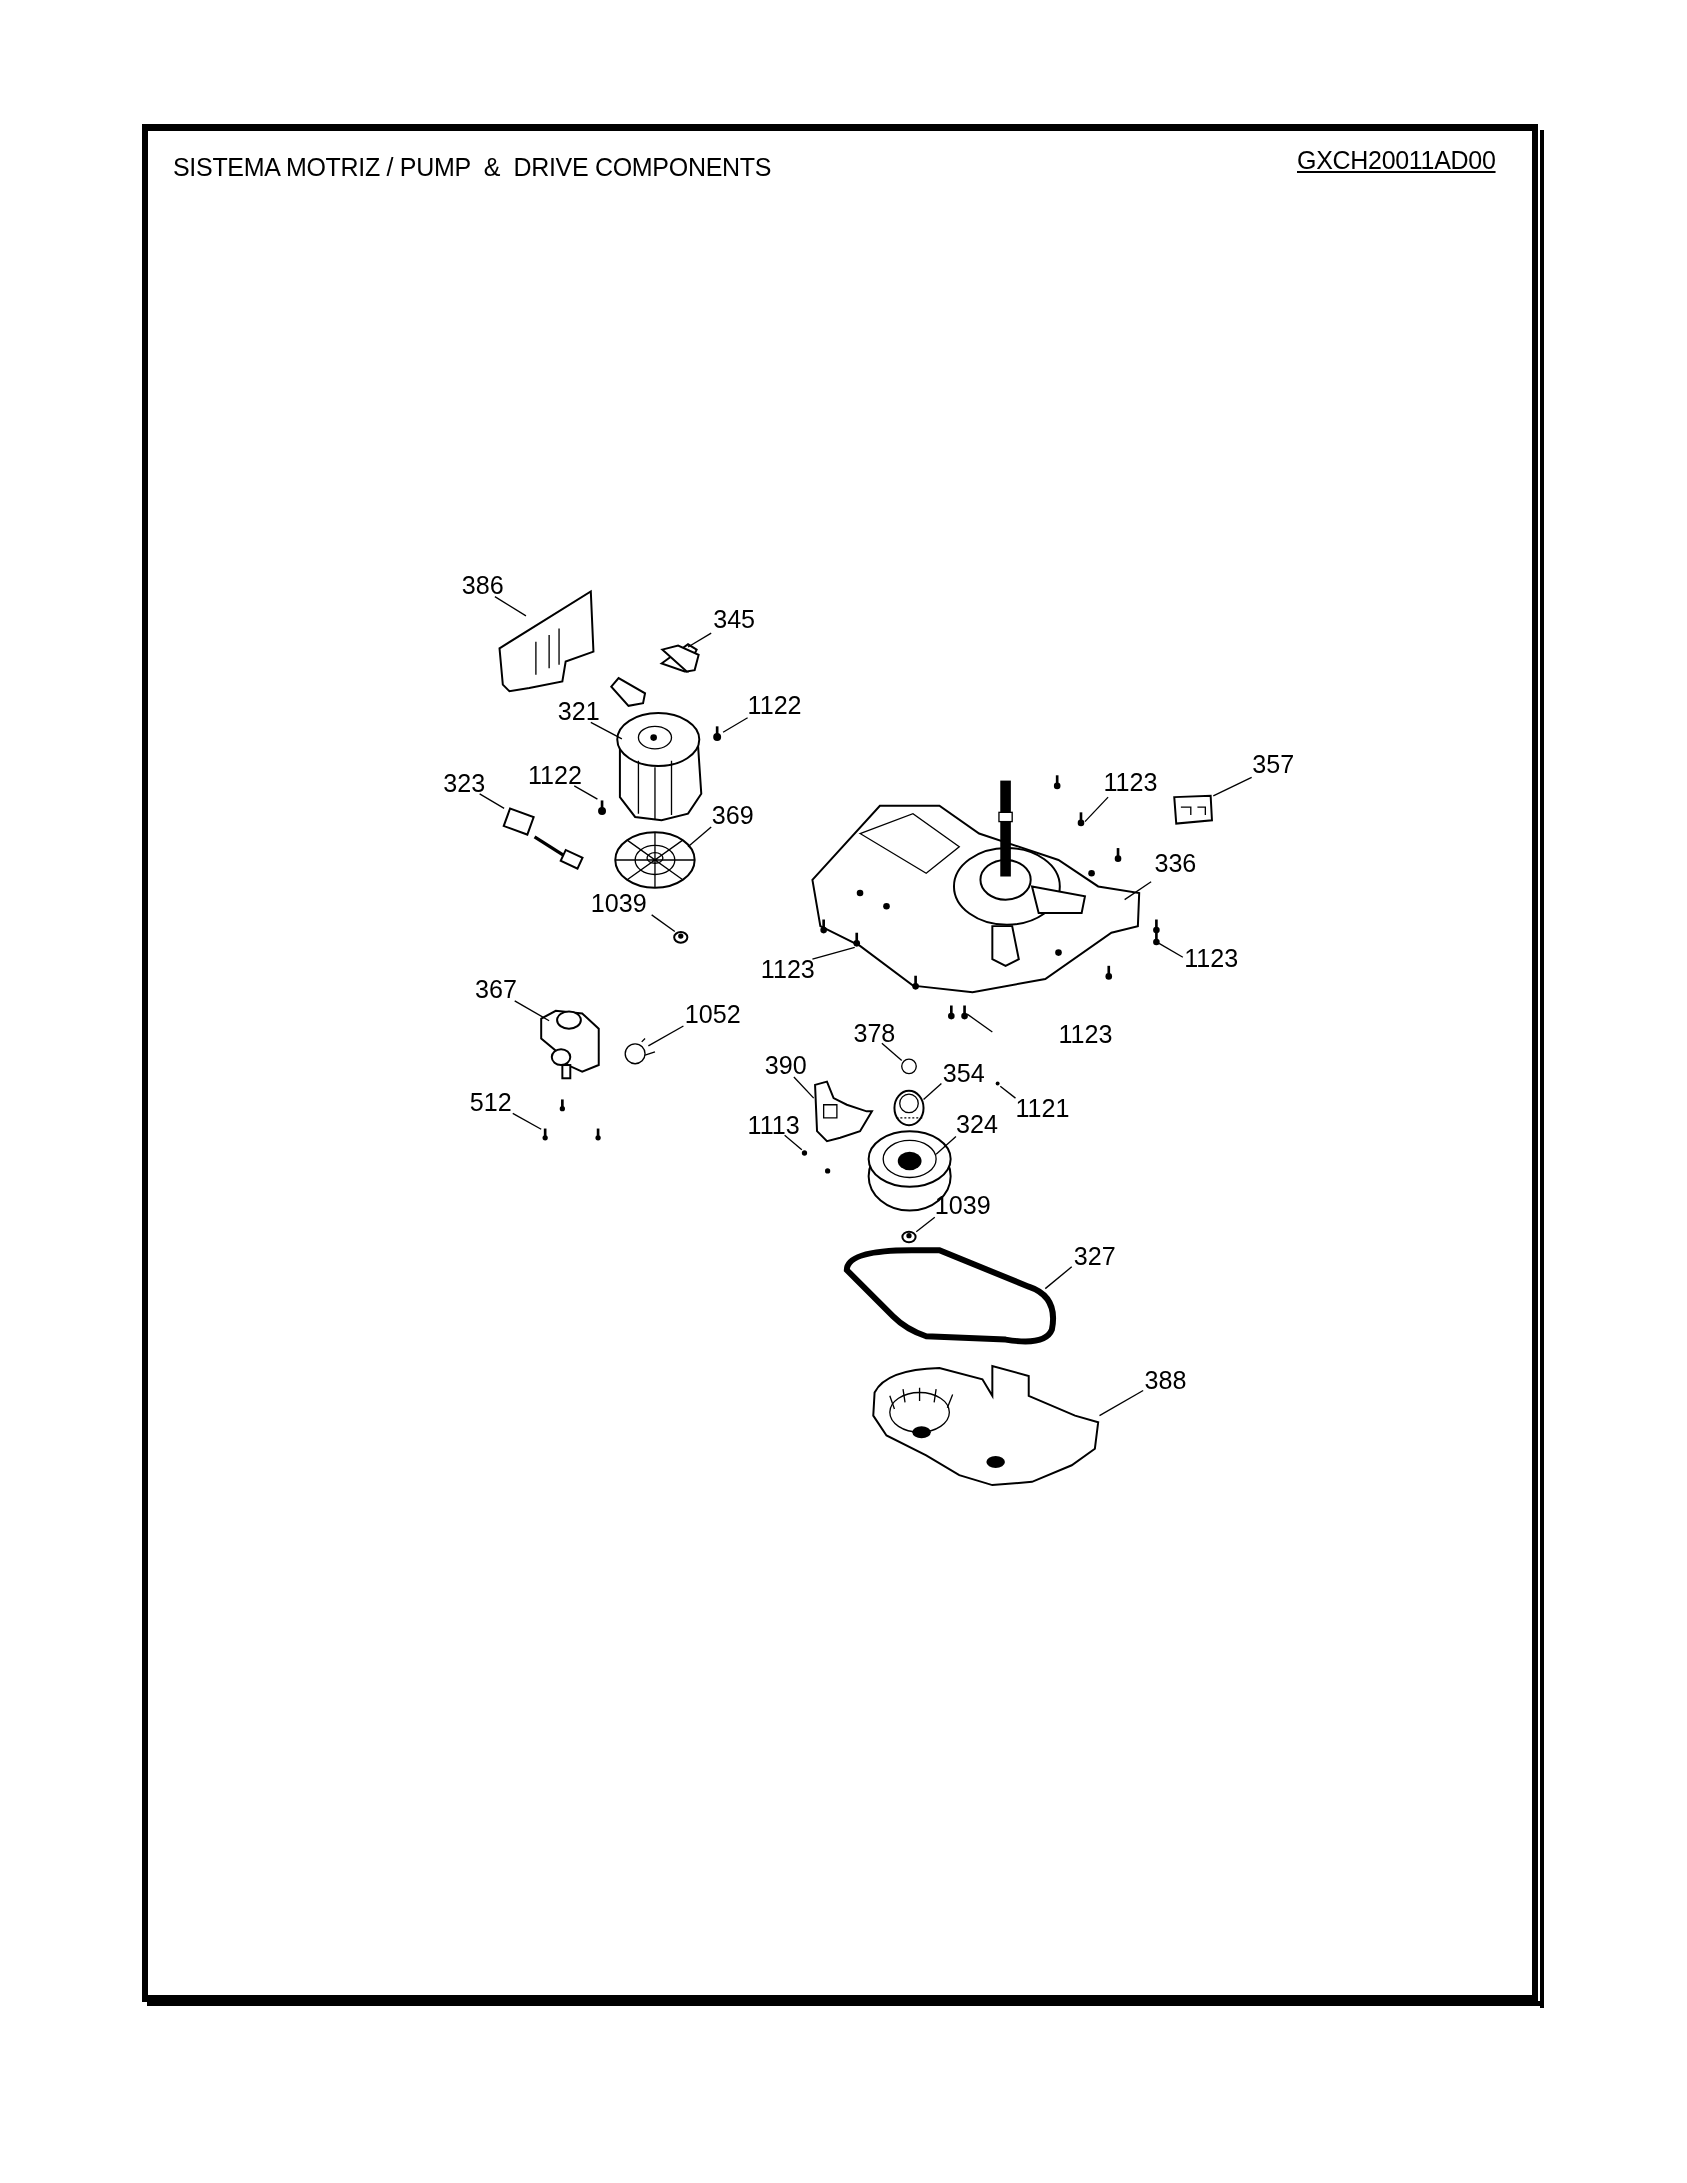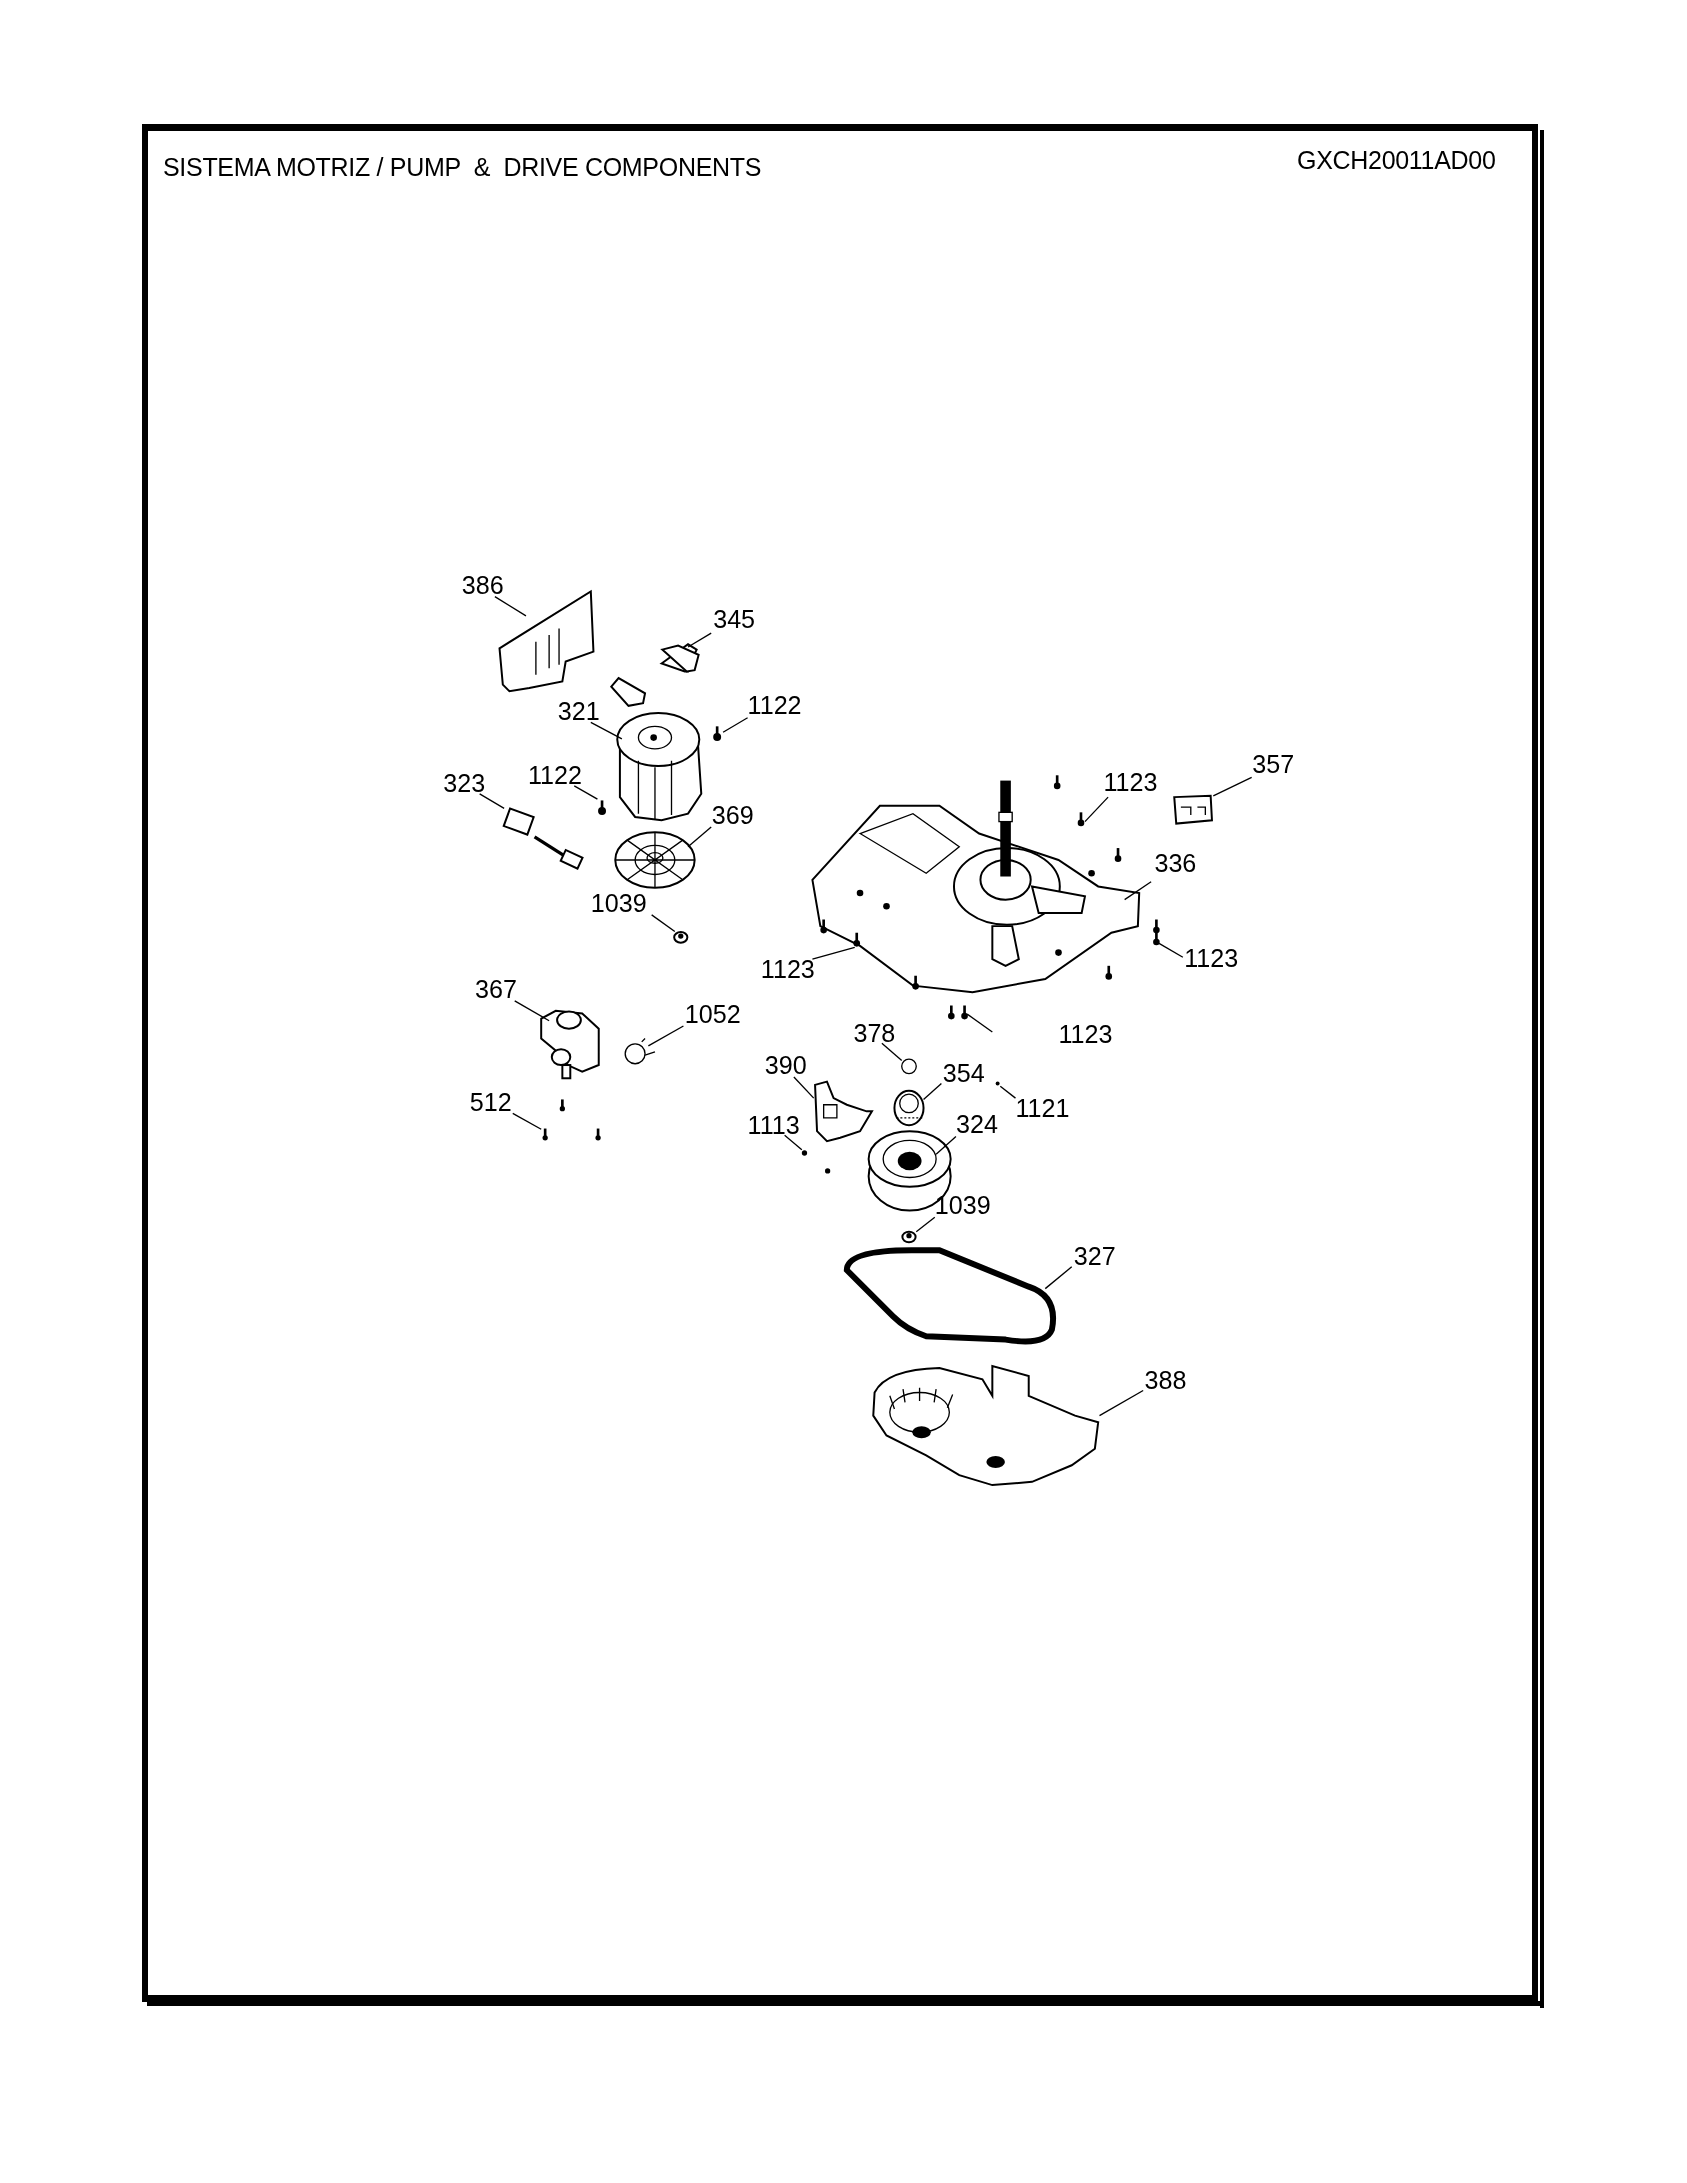--- a/index.html
+++ b/index.html
@@ -1,21 +1,21 @@
 <!DOCTYPE html>
 <html style="font-size:10.6px"><head>
 <meta charset="utf-8">
 <style>
   html,body{margin:0;padding:0;background:#fff;}
   body{width:1687px;height:2183px;position:relative;overflow:hidden;font-family:"Liberation Sans",sans-serif;color:#000;}
   .frame{position:absolute;left:142px;top:124px;width:1396px;height:1878px;border-left:6px solid #000;border-top:7.3px solid #000;border-right:6px solid #000;border-bottom:7.3px solid #000;box-sizing:border-box;}
   .shadow-r{position:absolute;left:1540px;top:130px;width:4px;height:1878px;background:#000;}
   .shadow-b{position:absolute;left:147px;top:2001px;width:1397px;height:5.3px;background:#000;}
-  .title{position:absolute;left:163px;top:153px;font-size:25px;letter-spacing:-0.3px;white-space:pre;}
-  .code{position:absolute;left:1297px;top:146px;font-size:25px;letter-spacing:-0.3px;}
+  .title{position:absolute;left:173px;top:153px;font-size:25px;letter-spacing:-0.3px;white-space:pre;}
+  .code{position:absolute;left:1297px;top:146px;font-size:25px;letter-spacing:-0.3px;text-decoration:underline;}
   svg.diagram{position:absolute;left:0;top:0;width:1687px;height:2183px;}
   .lbl{font-family:"Liberation Sans",sans-serif;font-size:38px;fill:#000;}
   .part{fill:#fff;stroke:#000;stroke-width:3;}
   .thin{fill:none;stroke:#000;stroke-width:2;}
   .leader{stroke:#000;stroke-width:2;}
   .screw{fill:#000;}
 </style>
 </head>
 <body>
 

